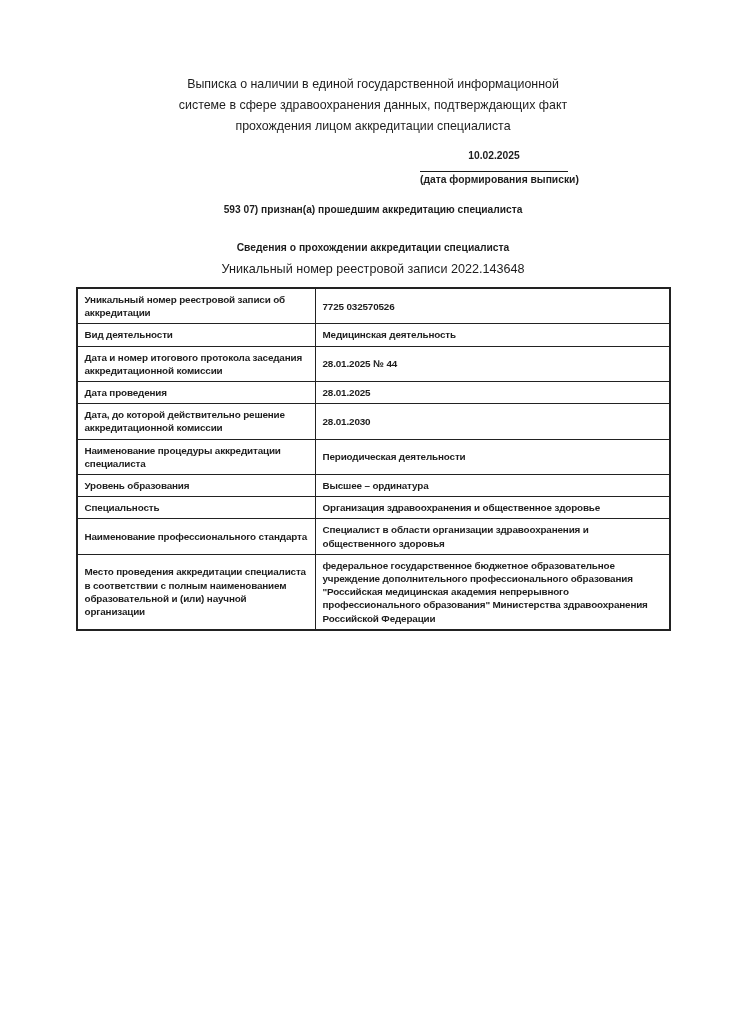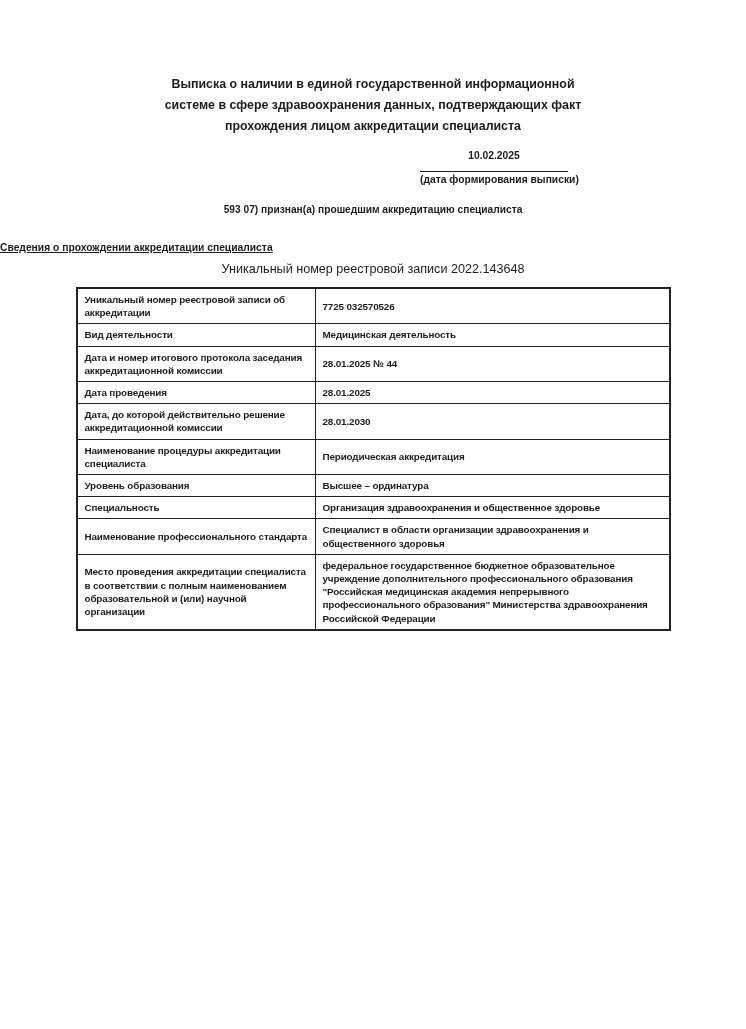--- a/index.html
+++ b/index.html
@@ -13,21 +13,21 @@
     height: 1029px;
     background: #ffffff;
     font-family: "Liberation Sans", "DejaVu Sans", sans-serif;
     color: #1d1d1d;
     box-sizing: border-box;
     padding-top: 74px;
     overflow: hidden;
   }
   .doc-title {
     text-align: center;
-    font-weight: bold;
+    font-weight: normal;
     font-size: 12.4px;
     line-height: 21px;
   }
   .doc-title .line {
     display: block;
     white-space: nowrap;
   }
   .date-block {
     width: 148px;
     margin: 13px 178px 0 auto;
@@ -51,23 +51,23 @@
     font-weight: bold;
     font-size: 10.2px;
     line-height: 15px;
   }
   .intro .line {
     display: block;
     white-space: nowrap;
   }
   .section-heading {
     margin-top: 25px;
+    text-align: center;
     font-weight: bold;
     font-size: 10.3px;
-    text-decoration: underline;
   }
   .registry-heading {
     margin-top: 9px;
     text-align: center;
     font-weight: normal;
     font-size: 12.6px;
   }
   table.acc-table {
     border-collapse: collapse;
     table-layout: fixed;
@@ -129,21 +129,21 @@
         <tr>
           <td class="col-label">Дата проведения</td>
           <td class="col-value">28.01.2025</td>
         </tr>
         <tr>
           <td class="col-label">Дата, до которой действительно решение аккредитационной комиссии</td>
           <td class="col-value">28.01.2030</td>
         </tr>
         <tr>
           <td class="col-label">Наименование процедуры аккредитации специалиста</td>
-          <td class="col-value">Периодическая аккредитация</td>
+          <td class="col-value">Периодическая деятельности</td>
         </tr>
         <tr>
           <td class="col-label">Уровень образования</td>
           <td class="col-value">Высшее – ординатура</td>
         </tr>
         <tr>
           <td class="col-label">Специальность</td>
           <td class="col-value">Организация здравоохранения и общественное здоровье</td>
         </tr>
         <tr>

